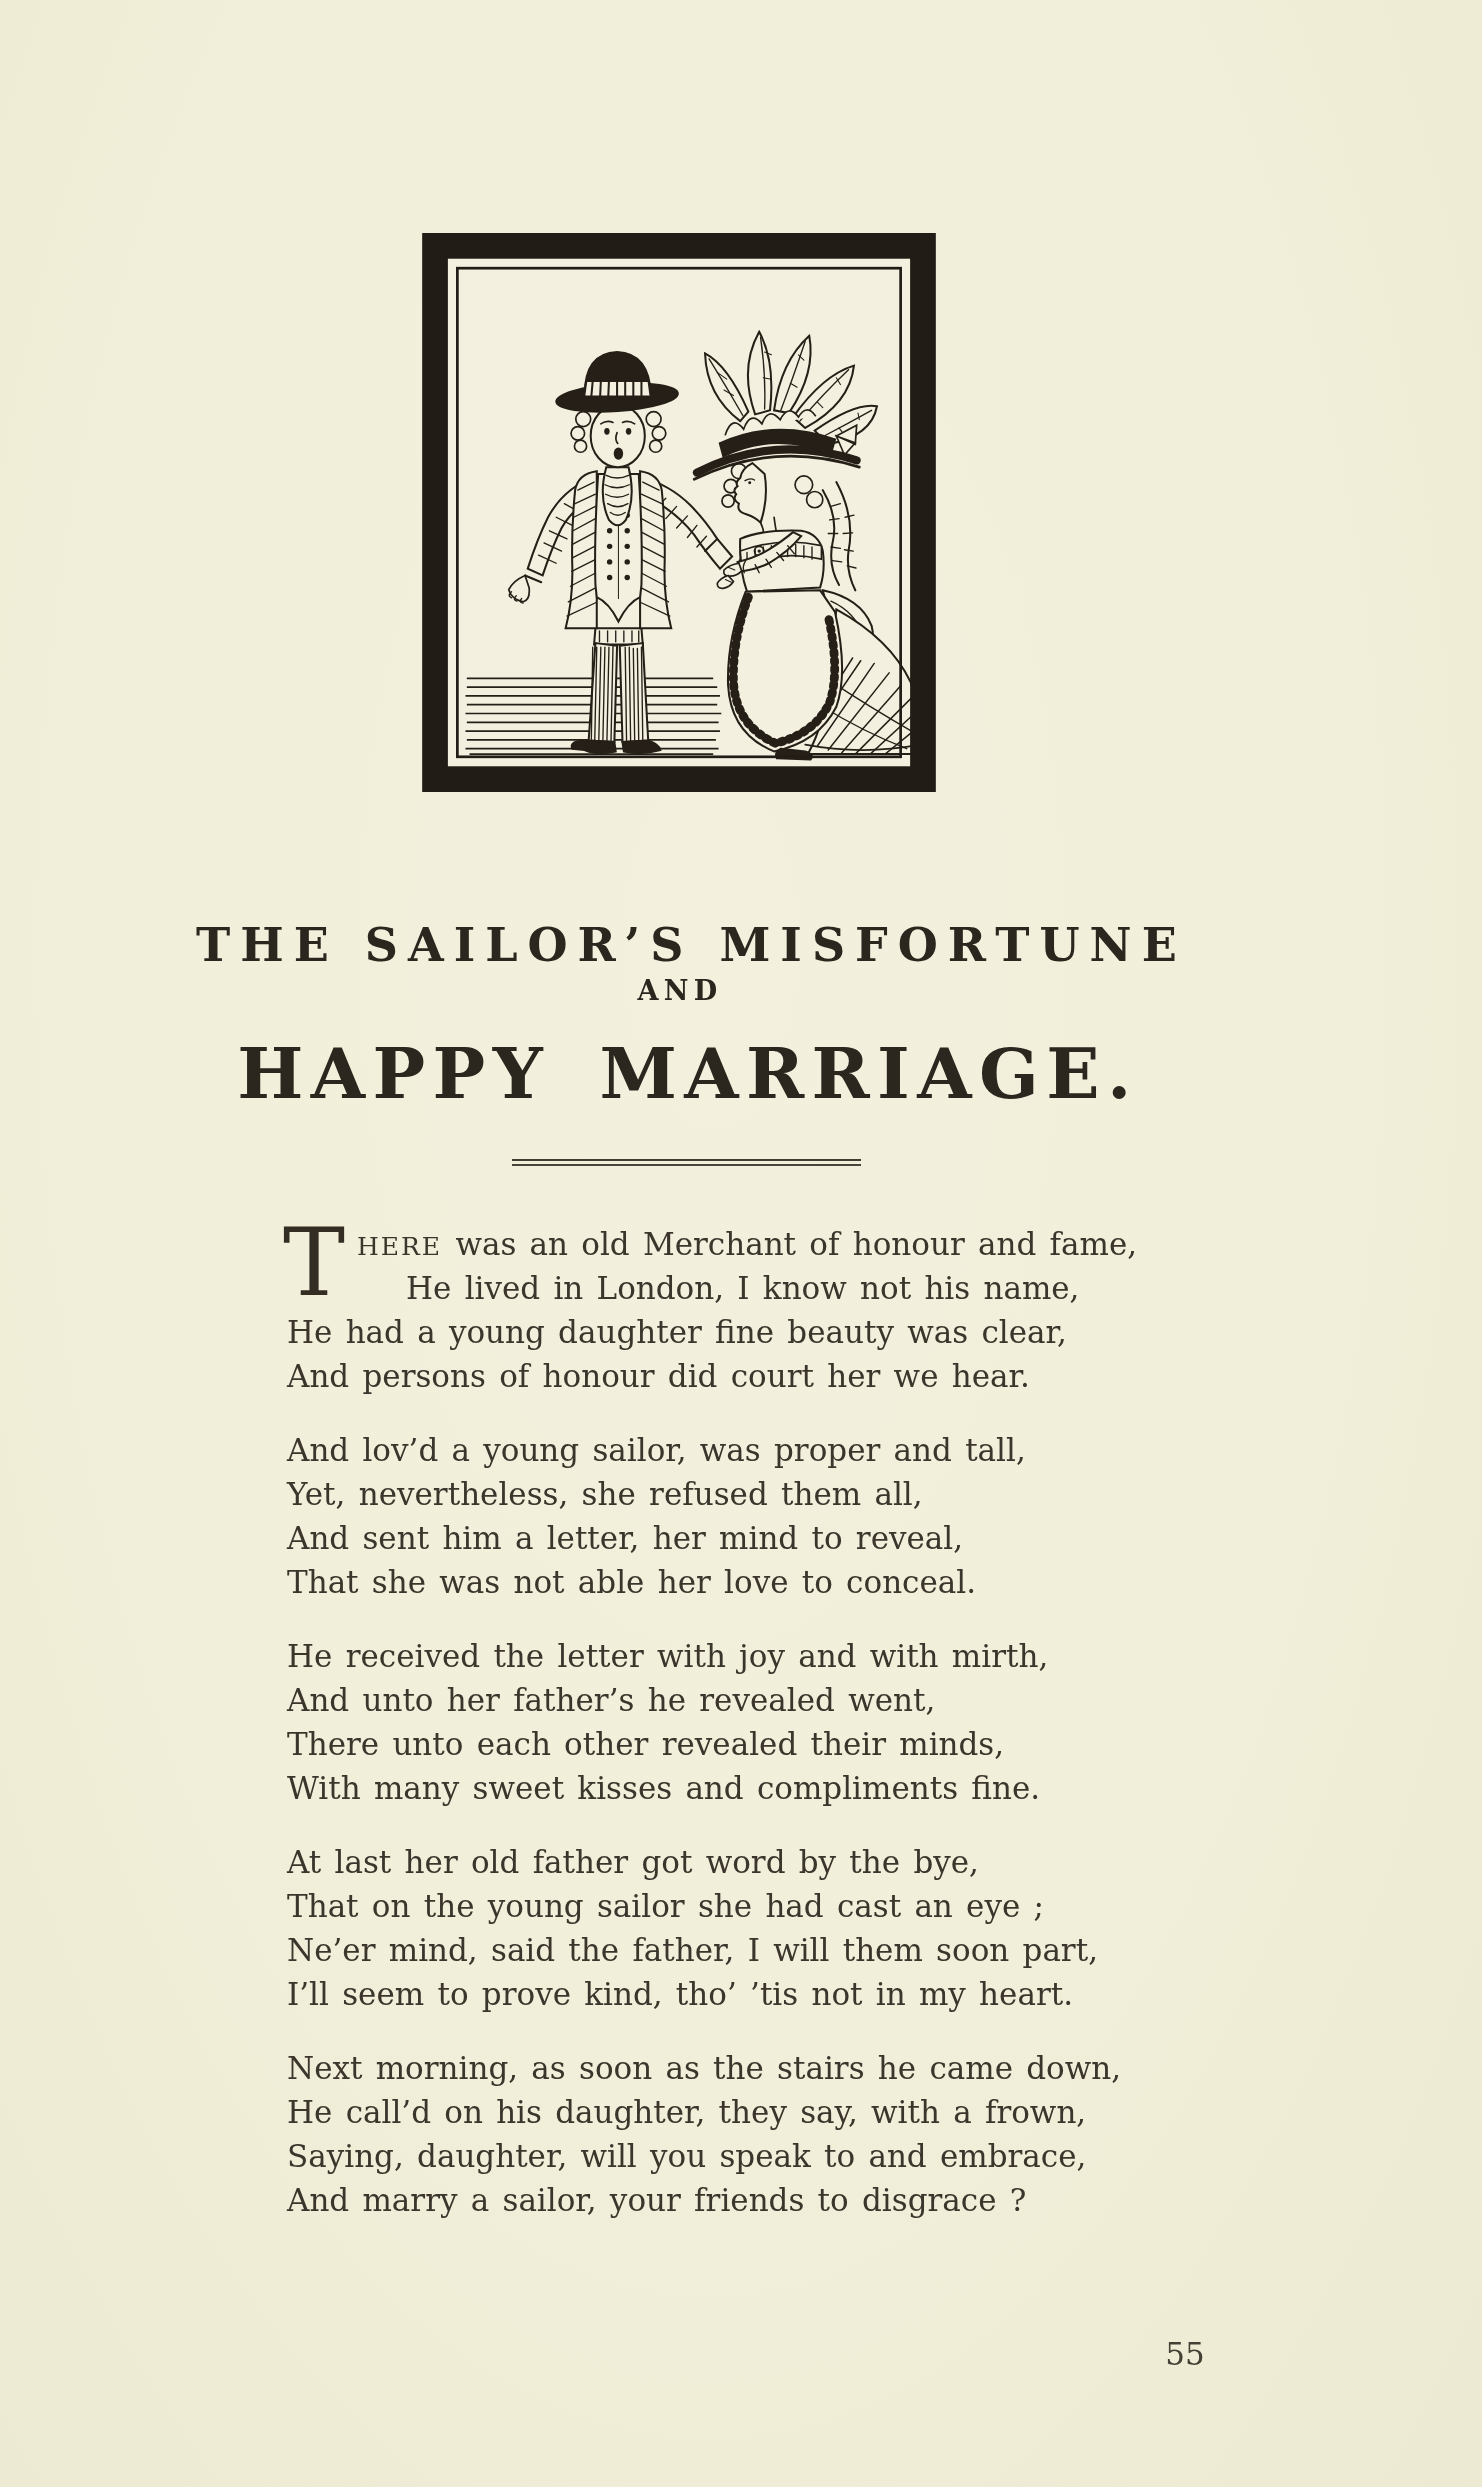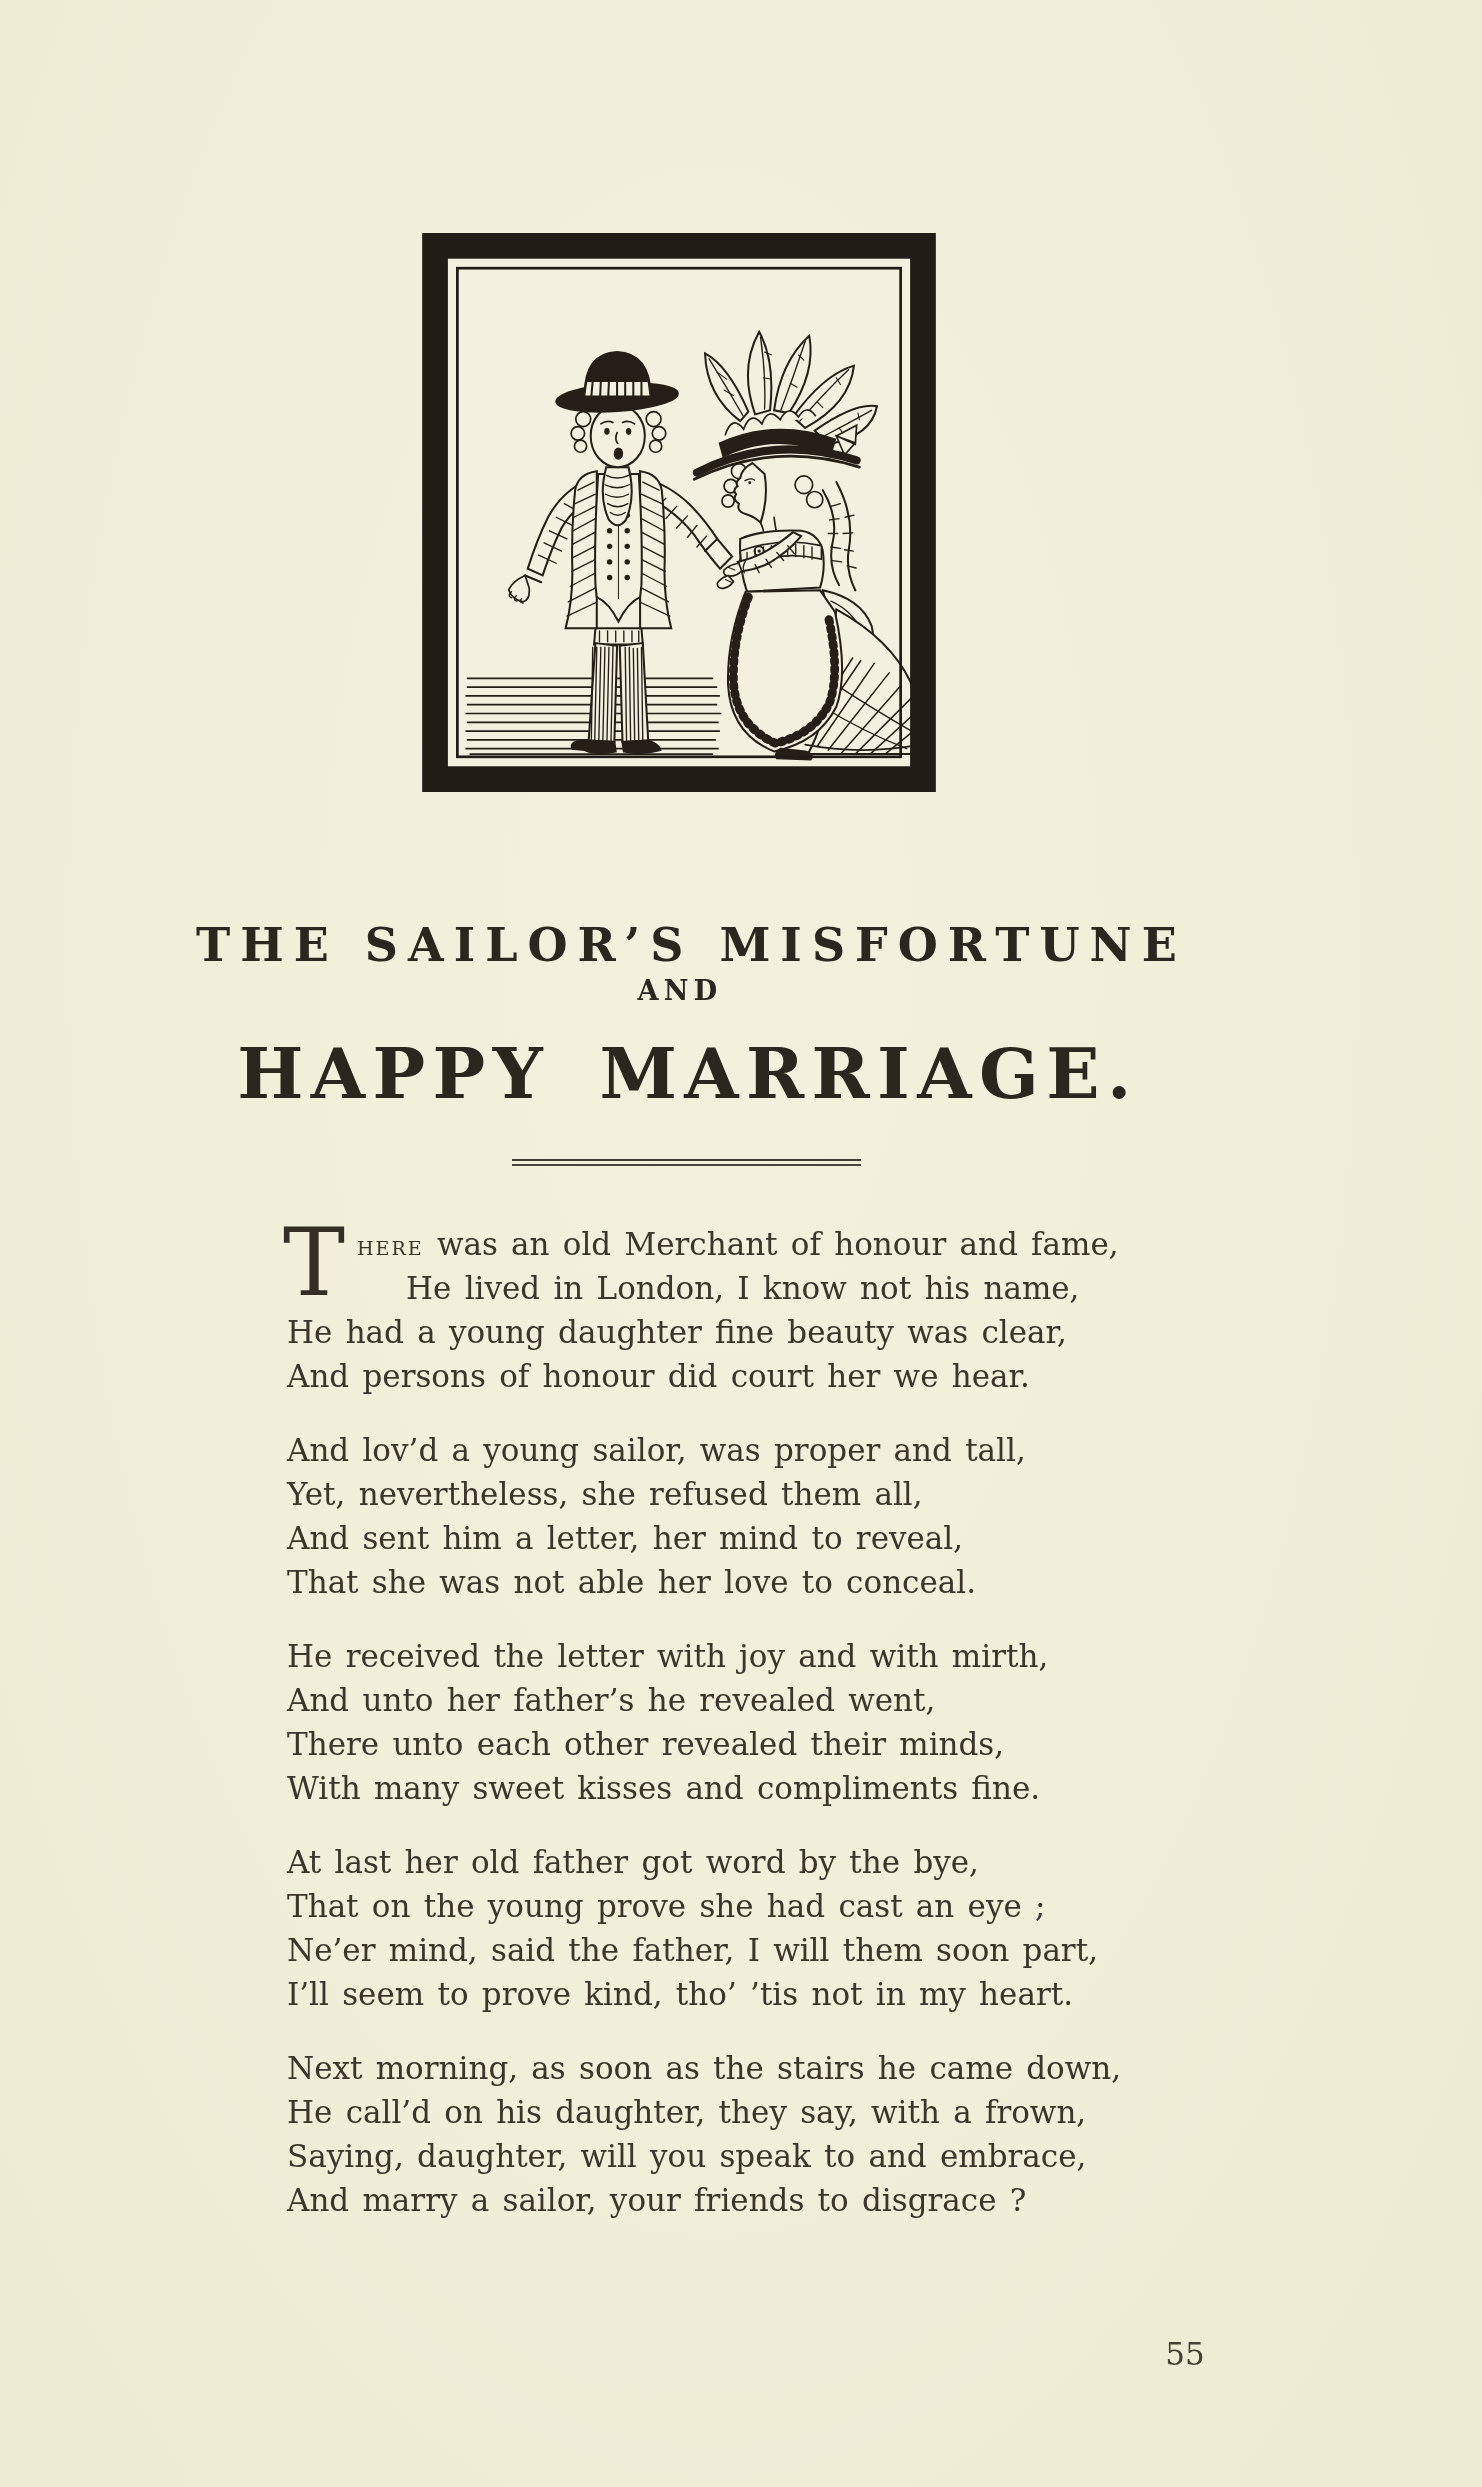--- a/index.html
+++ b/index.html
@@ -49,21 +49,21 @@
   }
   .stanza { margin:0 0 30px 0; }
   .line { height:44px; white-space:nowrap; }
   .stanza1 { position:relative; }
   .dropcap {
     position:absolute; left:-4px; top:-5.4px;
     font-size:93px; line-height:1; color:#332d24;
   }
   .s1l1 { padding-left:70px; }
   .s1l2 { padding-left:119px; }
-  .smallcaps { font-size:19px; letter-spacing:2px;text-align:center; }
+  .smallcaps { font-size:25px; letter-spacing:2px;text-align:center; }
 
   .page-num {
     position:absolute; left:1151px; top:2304px; width:68px;
     text-align:center; font-size:31px; color:#453f34;margin-top:32px;
   }
 </style>
 </head>
 <body>
 
 <div class="page">
@@ -274,21 +274,21 @@
 
     <div class="stanza">
       <div class="line">He received the letter with joy and with mirth,</div>
       <div class="line">And unto her father’s he revealed went,</div>
       <div class="line">There unto each other revealed their minds,</div>
       <div class="line">With many sweet kisses and compliments fine.</div>
     </div>
 
     <div class="stanza">
       <div class="line">At last her old father got word by the bye,</div>
-      <div class="line">That on the young prove she had cast an eye ;</div>
+      <div class="line">That on the young sailor she had cast an eye ;</div>
       <div class="line">Ne’er mind, said the father, I will them soon part,</div>
       <div class="line">I’ll seem to prove kind, tho’ ’tis not in my heart.</div>
     </div>
 
     <div class="stanza">
       <div class="line">Next morning, as soon as the stairs he came down,</div>
       <div class="line">He call’d on his daughter, they say, with a frown,</div>
       <div class="line">Saying, daughter, will you speak to and embrace,</div>
       <div class="line">And marry a sailor, your friends to disgrace ?</div>
     </div>

